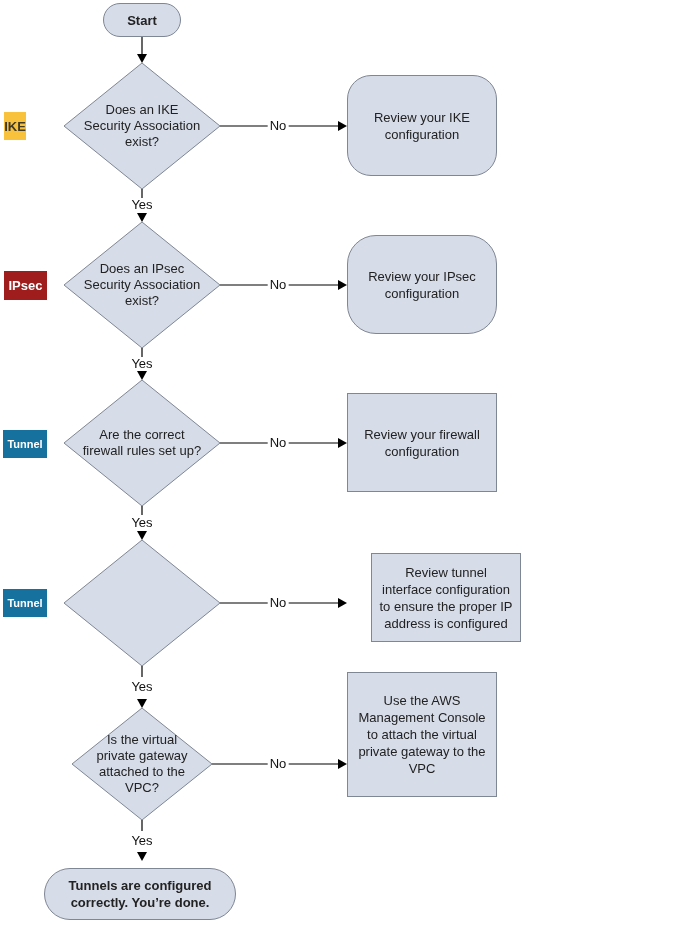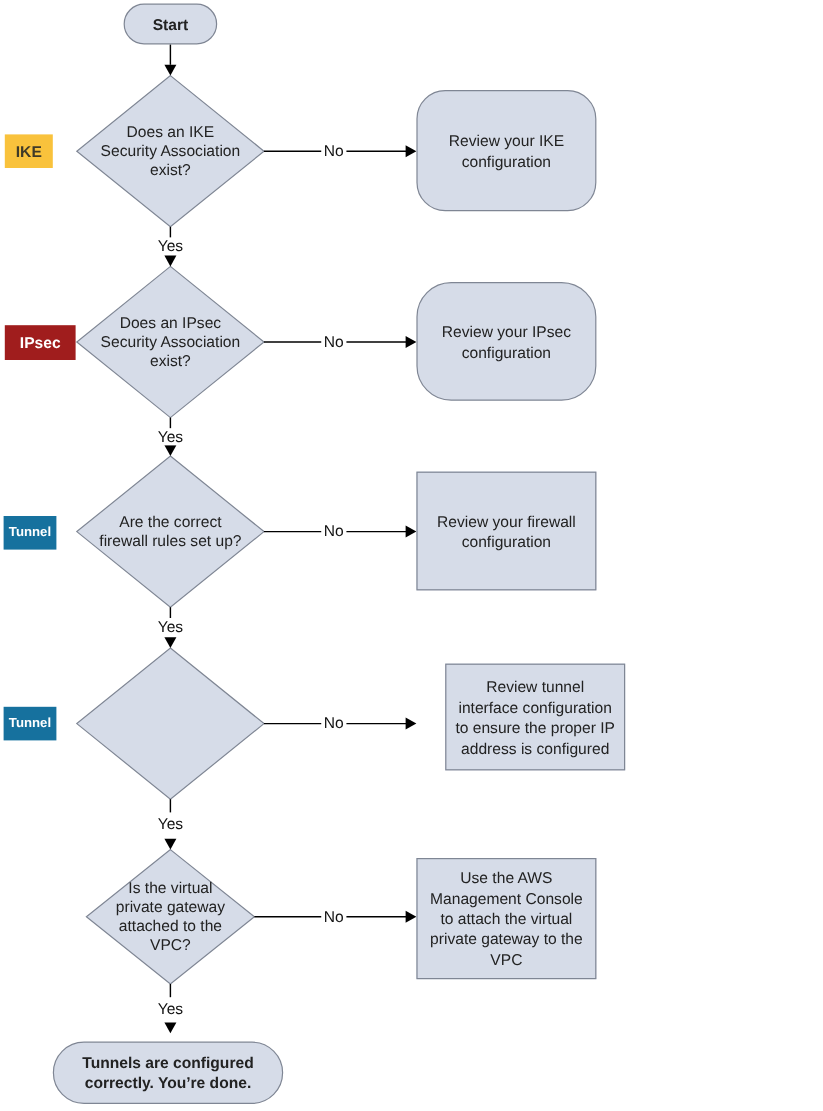--- a/index.html
+++ b/index.html
@@ -29,31 +29,31 @@
   .rbox{
     position:absolute;left:347px;width:150px;box-sizing:border-box;
     background:var(--node_fill,#d6dce8);border:1px solid var(--node_border,#7f8694);
     display:flex;align-items:center;justify-content:center;
     text-align:center;font-size:13px;line-height:17px;color:#222;white-space:pre-line;
   }
   .rbox1{top:75px;height:101px;border-radius:24px;}
   .rbox2{top:235px;height:99px;border-radius:29px;}
   .rbox3{top:393px;height:99px;}
   .rbox4{top:553px;height:89px;margin-left:24px;}
-  .rbox5{top:715px;height:101px;}
+  .rbox5{top:672px;height:125px;}
   .edge-label{
     position:absolute;transform:translate(-50%,-50%);
     background:#fff;padding:0 2px;font-size:13px;color:#111;line-height:14px;
   }
   .badge{
     position:absolute;display:flex;align-items:center;justify-content:center;
     font-weight:bold;box-sizing:border-box;
   }
-  .badge-ike{left:4px;top:112px;width:40px;height:28px;background:var(--ike_bg,#f9c23c);color:var(--ike_text,#3f3a28);font-size:13px;}
-  .badge-ipsec{left:4px;top:271px;width:59px;height:29px;background:var(--ipsec_bg,#a01d1d);color:#fff;font-size:13px;}
+  .badge-ike{left:4px;top:112px;width:22px;height:28px;background:var(--ike_bg,#f9c23c);color:var(--ike_text,#3f3a28);font-size:13px;}
+  .badge-ipsec{left:4px;top:271px;width:43px;height:29px;background:var(--ipsec_bg,#a01d1d);color:#fff;font-size:13px;}
   .badge-tunnel{width:44px;height:28px;background:var(--tunnel_bg,#16719e);color:#fff;font-size:11px;}
   .badge-tunnel1{left:3px;top:430px;}
   .badge-tunnel2{left:3px;top:589px;}
   
   .dt1{left:142px;top:126px;}
   .dt2{left:142px;top:285px;}
   .dt3{left:142px;top:443px;}
   .dt4{left:142px;top:603px;}
   .dt5{left:142px;top:764px;width:130px;}
   

